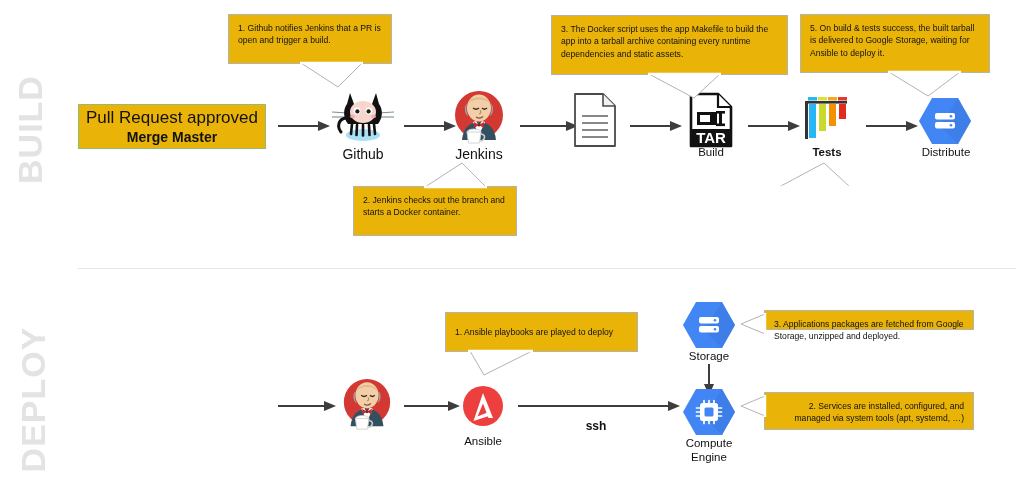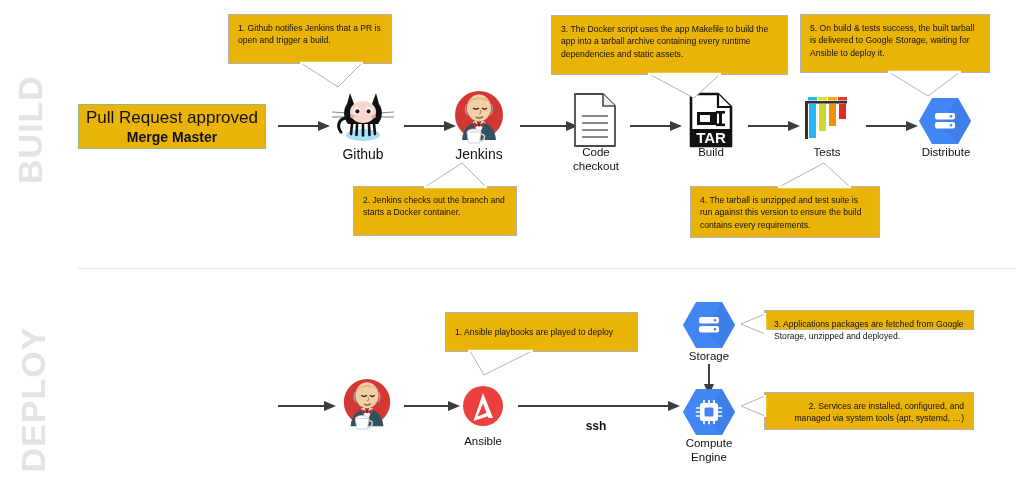--- a/index.html
+++ b/index.html
@@ -197,24 +197,20 @@
       <path d="M3 2 H31 L43 14 V54 H3 Z" fill="#fff" stroke="#4a4a4a" stroke-width="1.8" stroke-linejoin="round"></path>
       <path d="M31 2 L31 14 L43 14" fill="#f1f1f1" stroke="#4a4a4a" stroke-width="1.6"></path>
       <g stroke="#6b6b6b" stroke-width="1.6">
         <line x1="10" y1="24" x2="36" y2="24"></line>
         <line x1="10" y1="31" x2="36" y2="31"></line>
         <line x1="10" y1="38" x2="36" y2="38"></line>
         <line x1="10" y1="45" x2="36" y2="45"></line>
       </g>
     </svg>
   </div>
-  <div class="node-label" style="left:550px; top:146px; width:92px;">
-    <div>Code</div>
-    <div>checkout</div>
-  </div>
 
   <svg class="abs" style="left:630px; top:118px;" width="52" height="16">
     <line x1="0" y1="8" x2="40" y2="8" stroke="#3d3d3d" stroke-width="2"></line>
     <polygon points="40,3 52,8 40,13" fill="#3d3d3d"></polygon>
   </svg>
 
   <div class="abs" style="left:689px; top:92px;border-radius:7px;">
     <svg width="44" height="56" viewBox="0 0 44 56">
       <path d="M2 2 H29 L42 15 V54 H2 Z" fill="#fff" stroke="#111" stroke-width="2.6" stroke-linejoin="round"></path>
       <path d="M29 2 L29 15 L42 15" fill="#fff" stroke="#111" stroke-width="2.2"></path>
@@ -247,21 +243,21 @@
       <rect x="5" y="6" width="39" height="2.6" fill="#333"></rect>
 
       <rect x="6" y="9" width="7" height="34" fill="#29b6f6"></rect>
       <rect x="16" y="9" width="7" height="27" fill="#c9d930"></rect>
       <rect x="26" y="9" width="7" height="22" fill="#f39200"></rect>
       <rect x="36" y="9" width="7" height="15" fill="#e02b20"></rect>
 
       <rect x="2" y="6" width="3" height="38" fill="#333"></rect>
     </svg>
   </div>
-  <div class="node-label" style="left:781px; top:146px; width:92px;">Tests</div>
+  <div class="node-label" style="left:781px; top:146px; width:92px;font-weight:bold;">Tests</div>
 
   <svg class="abs" style="left:866px; top:118px;" width="52" height="16">
     <line x1="0" y1="8" x2="40" y2="8" stroke="#3d3d3d" stroke-width="2"></line>
     <polygon points="40,3 52,8 40,13" fill="#3d3d3d"></polygon>
   </svg>
 
   <div class="abs" style="left:918px; top:96px;">
     <svg width="54" height="50" viewBox="0 0 54 50">
       <path d="M14 2 H40 L53 25 L40 48 H14 L1 25 Z" fill="#4285f4"></path>
       <path d="M40 2 L53 25 L40 48 L22 30 Z" fill="#3a78e0" opacity="0.55"></path>
@@ -284,21 +280,20 @@
     <path d="M38 1 L62 25 L1 25 Z" fill="#fff" stroke="#b3b3b3" stroke-width="1"></path>
     <line x1="0" y1="25" x2="63" y2="25" stroke="#fff" stroke-width="2.4"></line>
   </svg>
 
   <div class="abs callout" style="left:545px; top:15px; width:237px; height:60px;margin-left:6px;">3. The Docker script uses the app Makefile to build the app into a tarball archive containing every runtime dependencies and static assets.</div>
   <svg class="abs tail" style="left:648px; top:73px;" width="80" height="26">
     <path d="M1 1 L72 1 L46 25 Z" fill="#fff" stroke="#b3b3b3" stroke-width="1"></path>
     <line x1="0" y1="1" x2="73" y2="1" stroke="#fff" stroke-width="2.4"></line>
   </svg>
 
-  <div class="abs callout" style="left:690px; top:186px; width:190px; height:52px;">4. The tarball is unzipped and test suite is run against this version to ensure the build contains every requirements.</div>
   <svg class="abs tail" style="left:778px; top:162px;" width="80" height="26">
     <path d="M46 1 L72 25 L1 25 Z" fill="#fff" stroke="#b3b3b3" stroke-width="1"></path>
     <line x1="0" y1="25" x2="73" y2="25" stroke="#fff" stroke-width="2.4"></line>
   </svg>
 
   <div class="abs callout" style="left:800px; top:14px; width:190px; height:59px;">5. On build &amp; tests success, the built tarball is delivered to Google Storage, waiting for Ansible to deploy it.</div>
   <svg class="abs tail" style="left:888px; top:71px;" width="80" height="26">
     <path d="M1 1 L72 1 L40 25 Z" fill="#fff" stroke="#b3b3b3" stroke-width="1"></path>
     <line x1="0" y1="1" x2="73" y2="1" stroke="#fff" stroke-width="2.4"></line>
   </svg>

